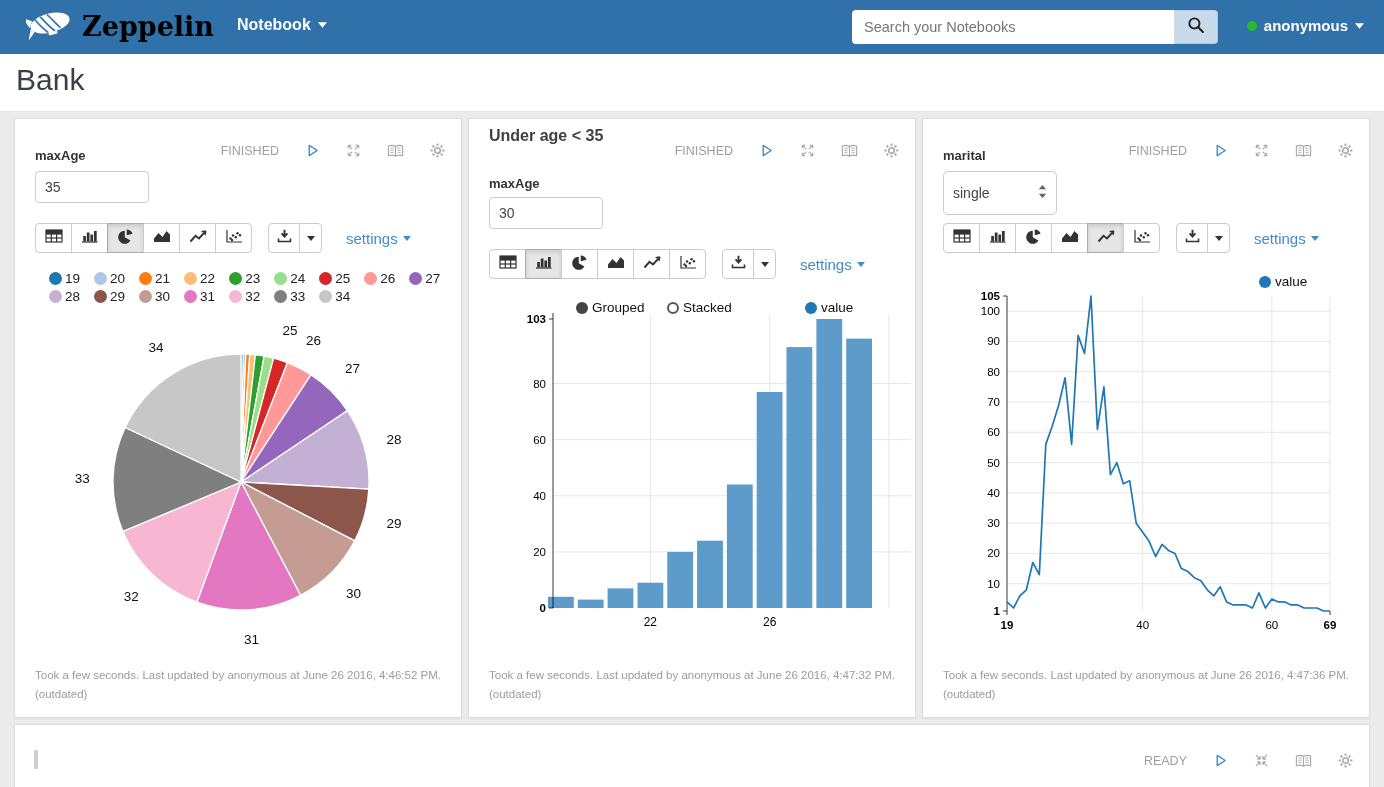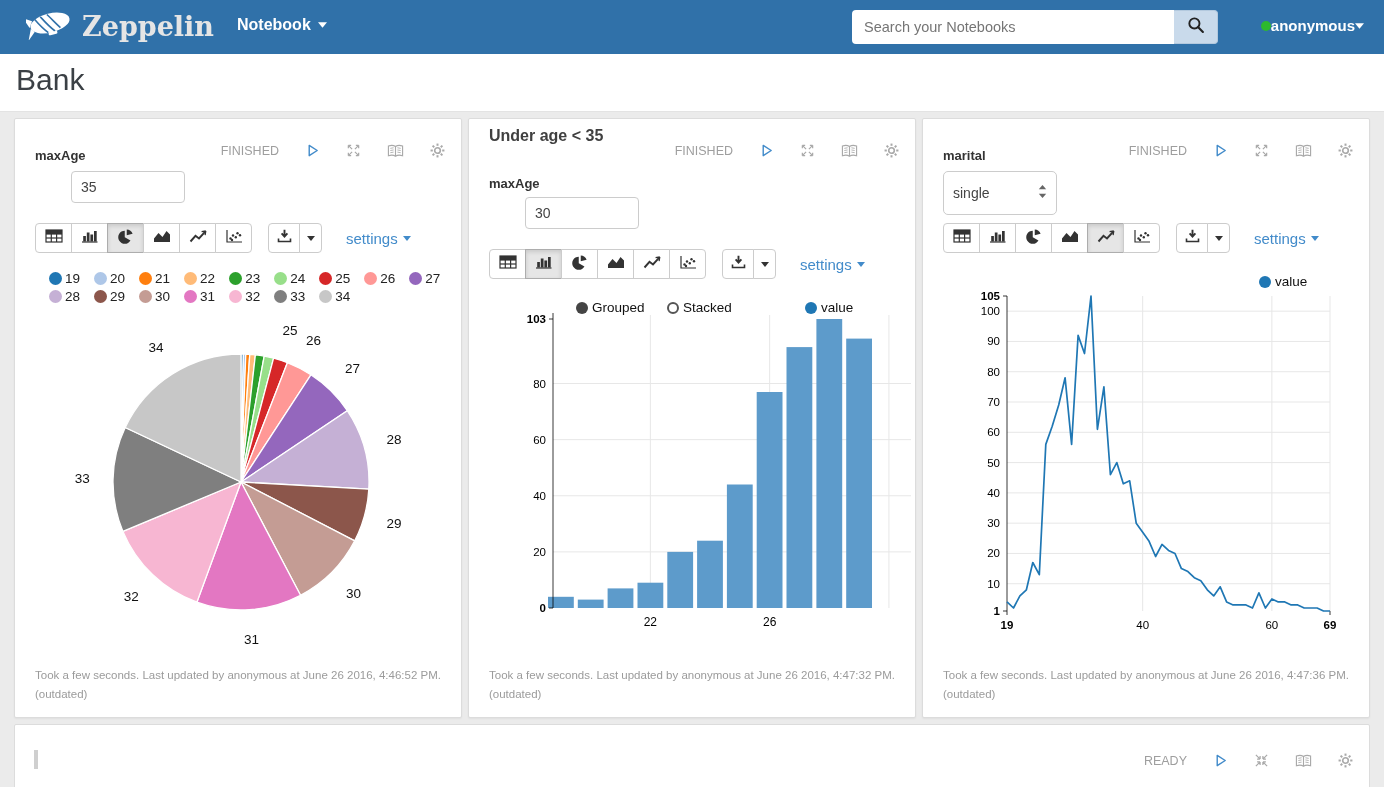--- a/index.html
+++ b/index.html
@@ -2,29 +2,29 @@
 <html><head>
 <meta charset="utf-8">
 <style>
   * { margin:0; padding:0; box-sizing:border-box; }
   html,body { width:1384px; height:787px; overflow:hidden; background:#ebebeb;
               font-family:"Liberation Sans", sans-serif; color:#333; }
 
   
   .navbar { position:relative; height:54px; background:#3071a9; }
   .brand { position:absolute; left:26px; top:8px; display:flex; align-items:center; gap:8px; }
-  .brand-text { color:#e5e5e5; font-family:"DejaVu Serif", serif; font-weight:bold; font-size:27px; }
+  .brand-text { color:#000000; font-family:"DejaVu Serif", serif; font-weight:bold; font-size:27px; }
   .nav-menu { position:absolute; left:237px; top:16px; color:#fff; font-size:16px; font-weight:bold;
               display:flex; align-items:center; gap:7px; cursor:pointer; }
   .search-group { position:absolute; left:852px; top:10px; display:flex; height:34px; width:366px; }
   .search-input { flex:1; border:0; border-radius:4px 0 0 4px; padding:0 12px; font-size:14.5px;
                   font-family:"Liberation Sans",sans-serif; color:#555; outline:none; }
   .search-btn { width:44px; background:#c9daeb; border:1px solid #b3c9de; border-left:0;
                 border-radius:0 4px 4px 0; display:flex; align-items:center; justify-content:center; color:#222; }
-  .user-menu { position:absolute; right:20px; top:17px; display:flex; align-items:center; 
+  .user-menu { position:absolute; right:20px; top:17px; display:flex; align-items:center; gap:7px;
                color:#fff; font-size:15px; font-weight:bold; }
   .status-dot { width:10px; height:10px; border-radius:50%; background:#2db92d; }
   .caret { display:inline-flex; }
 
   
   .titlebar { position:relative; height:58px; background:#fff; border-bottom:1px solid #e3e3e3; }
   .note-title { position:absolute; left:16px; top:9px; font-size:30px; color:#3b4045; }
   .btn { display:inline-flex; align-items:center; justify-content:center; background:#fff;
          border:1px solid #ccc; color:#333; cursor:pointer; }
   .btn-group { display:inline-flex; }
@@ -42,21 +42,21 @@
   .row { display:flex; gap:6px; }
   .panel { position:relative; width:448px; height:600px; background:#fff;
            border:1px solid #dcdcdc; border-radius:2px; box-shadow:0 1px 2px rgba(0,0,0,.05); }
   .panel-status { position:absolute; top:24px; right:16px; display:flex; align-items:center; gap:26px;
                   color:#9e9e9e; font-size:12.5px; }
   .picon { display:inline-flex; color:#a9a9a9; }
   .picon.blue { color:#428bca; }
   .form-label { position:absolute; left:20px; font-size:13px; font-weight:bold; color:#333; }
   .form-input { position:absolute; left:20px; width:114px; height:32px; border:1px solid #ccc;
                 border-radius:4px; padding:0 9px; font-size:14px; color:#444;
-                font-family:"Liberation Sans",sans-serif;margin-left:36px; }
+                font-family:"Liberation Sans",sans-serif; }
   .fake-select { position:absolute; left:20px; width:114px; height:44px; border:1px solid #ccc;
                  border-radius:5px; padding:0 9px; font-size:14px; color:#444; display:flex;
                  align-items:center; justify-content:space-between; background:#fff; cursor:pointer; }
   .chart-btn { width:37px; height:30px; }
   .chart-btn.active { background:#e6e6e6; border-color:#adadad; box-shadow:inset 0 2px 4px rgba(0,0,0,.13); }
   .chart-row { position:absolute; left:20px; display:flex; align-items:center; }
   .dl-group { margin-left:16px; }
   .dl-main { width:32px; height:30px; }
   .dl-caret { width:23px; height:30px; }
   .settings-link { margin-left:24px; color:#428bca; font-size:15px; display:inline-flex;

